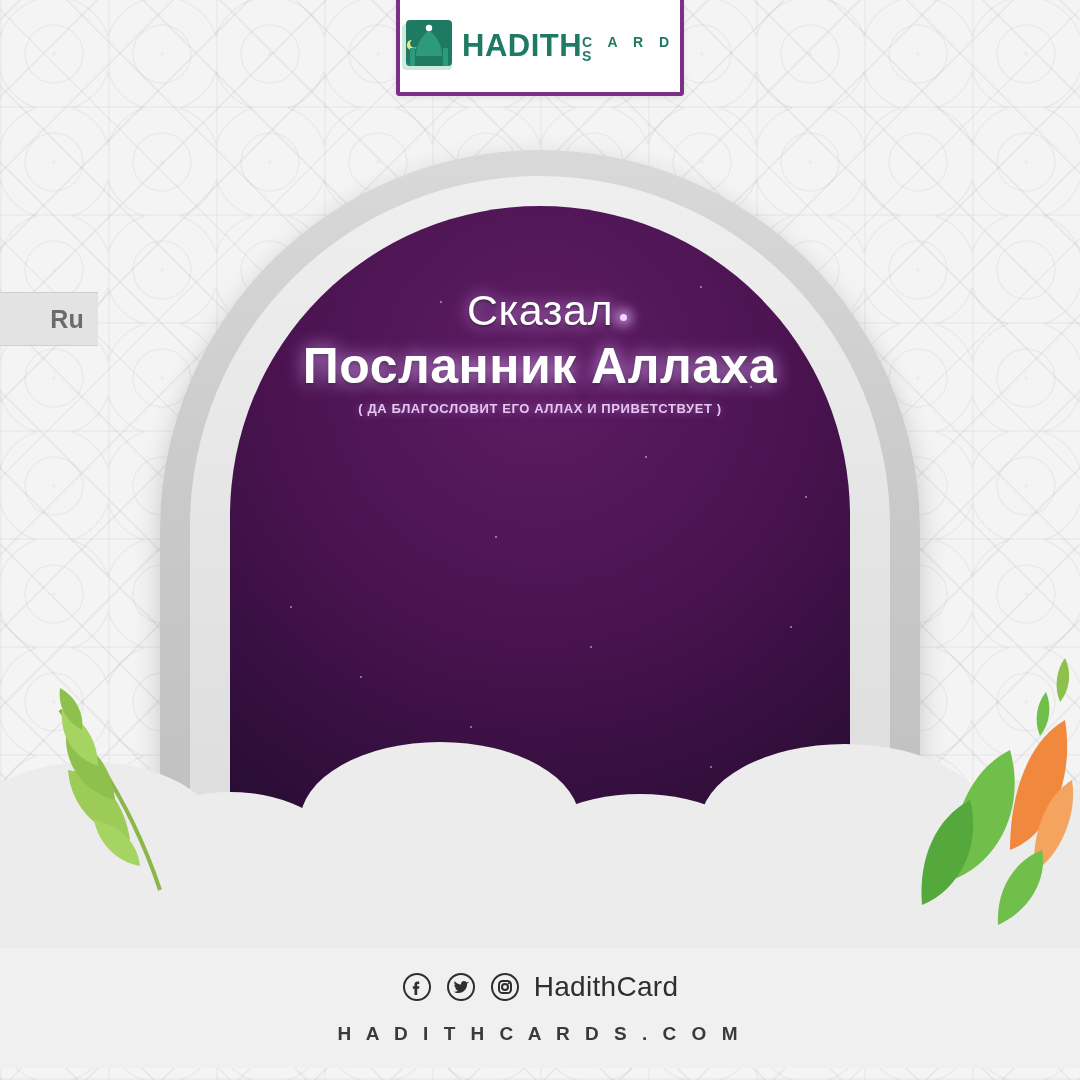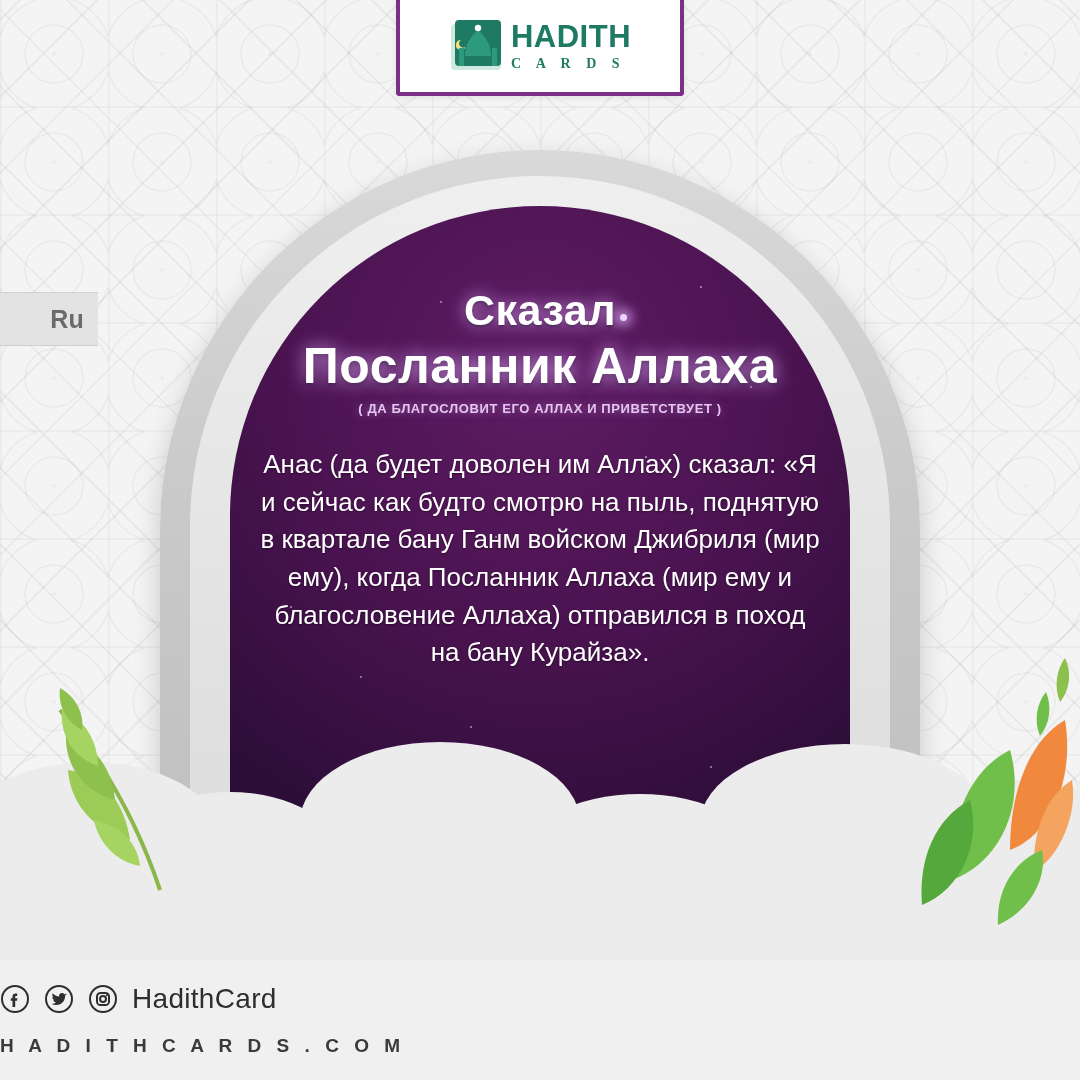--- a/index.html
+++ b/index.html
@@ -30,26 +30,26 @@
   .logo-bar{
     position:absolute;top:0;left:50%;transform:translateX(-50%);
     width:280px;height:92px;background:#ffffff;
     border-left:4px solid #7c2f86;border-right:4px solid #7c2f86;
     border-bottom:4px solid #7c2f86;
     border-radius:0 0 4px 4px;
     display:flex;align-items:center;justify-content:center;gap:8px;
     box-shadow:0 2px 6px rgba(0,0,0,0.08);
   }
   .logo-mark{width:54px;height:56px;flex:0 0 auto;}
-  .logo-text{display:flex;flex-direction:column;line-height:1;}
+  .logo-text{display:flex;flex-direction:row;line-height:1;}
   .logo-top{
     font-size:31px;font-weight:bold;letter-spacing:0.5px;color:#1f7a63;
   }
   .logo-bottom{
-    font-size:14px;letter-spacing:6px;color:#1f7a63;margin-top:5px;font-weight:bold;font-family:Liberation Serif, serif;
+    font-size:14px;letter-spacing:6px;color:#1f7a63;margin-top:5px;font-weight:bold;
   }
 
   
   .ru-tag{
     position:absolute;left:0;top:292px;width:62px;height:52px;
     background:#e3e3e3;display:flex;align-items:center;justify-content:center;
     color:#6b6b6b;font-size:25px;font-weight:bold;
     border-top:1px solid #cfcfcf;border-bottom:1px solid #cfcfcf;padding-left:36px;
   }
 
@@ -82,21 +82,21 @@
   }
   .glow-dot{
     position:absolute;left:390px;top:108px;width:7px;height:7px;border-radius:50%;
     background:#f2d6ff;box-shadow:0 0 12px 5px rgba(226,180,255,.75);
   }
 
   
   .card-content{position:absolute;inset:0;padding:0 30px;text-align:center;}
   .said{
     margin-top:80px;
-    font-size:43px;font-weight:bold;color:#ffffff;
+    font-size:43px;font-weight:normal;color:#ffffff;
     text-shadow:0 0 16px rgba(224,170,255,.85), 0 2px 3px rgba(0,0,0,.5);
     letter-spacing:.5px;
   }
   .messenger{
     margin-top:2px;
     font-size:50px;font-weight:bold;color:#ffffff;
     text-shadow:0 0 18px rgba(224,170,255,.9), 0 2px 4px rgba(0,0,0,.55);
     letter-spacing:.5px;
   }
   .blessing{
@@ -120,22 +120,22 @@
   .cloud-base{
     position:absolute;left:0;right:0;bottom:0;height:96px;background:#ececec;
   }
 
   
   .plant-left{position:absolute;left:20px;bottom:180px;width:180px;height:230px;}
   .plant-right{position:absolute;right:0;bottom:150px;width:220px;height:330px;}
 
   
   .footer{
-    position:absolute;left:0;right:0;bottom:0;height:120px;background:#f0f0f0;
-    display:flex;flex-direction:column;align-items:flex-start;justify-content:center;gap:20px;
+    position:absolute;left:0;right:0;bottom:12px;height:120px;background:#f0f0f0;
+    display:flex;flex-direction:column;align-items:center;justify-content:center;gap:20px;
   }
   .footer-row{display:flex;align-items:center;gap:14px;}
   .social-icon{width:30px;height:30px;display:block;}
   .brand{font-size:28px;color:#2e2e2e;letter-spacing:.3px;}
   .domain{font-size:19px;color:#3a3a3a;letter-spacing:5px;font-weight:bold;}
 </style>
 </head>
 <body>
 
 <div class="bg-pattern"></div>
@@ -168,21 +168,20 @@
       <span style="left:300px;top:650px"></span>
     <span style="left:430px;top:690px"></span>
       <span style="left:540px;top:640px"></span>
   </div>
   <div class="glow-dot"></div>
 
   <div class="card-content">
     <div class="said">Сказал</div>
     <div class="messenger">Посланник Аллаха</div>
     <div class="blessing">( ДА БЛАГОСЛОВИТ ЕГО АЛЛАХ И ПРИВЕТСТВУЕТ )</div>
-    <div class="hadith-text">Анас (да будет доволен им Аллах) сказал: «Я и сейчас как будто смотрю на пыль, поднятую в квартале бану Ганм войском Джибриля (мир ему), когда Посланник Аллаха (мир ему и благословение Аллаха) отправился в поход на бану Курайза».</div>
     <div class="source">[Передал аль-Бухари]</div>
   </div>
 </div>
 
 <div class="clouds">
   <div class="cloud" style="left:-40px;bottom:50px;width:260px;height:150px;"></div>
   <div class="cloud" style="left:120px;bottom:40px;width:220px;height:130px;"></div>
   <div class="cloud" style="left:300px;bottom:60px;width:280px;height:160px;"></div>
   <div class="cloud" style="left:520px;bottom:38px;width:240px;height:130px;"></div>
   <div class="cloud" style="left:700px;bottom:58px;width:290px;height:160px;"></div>

